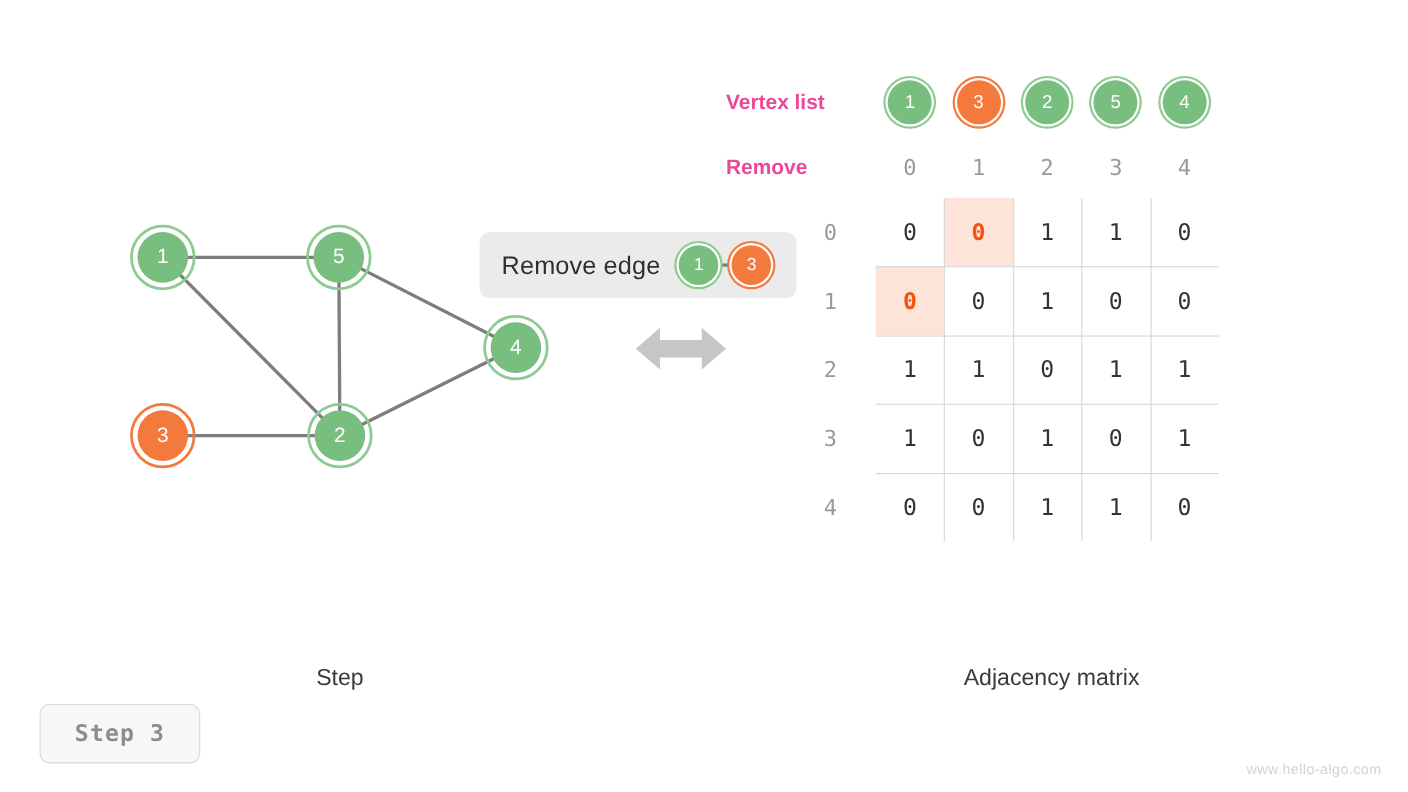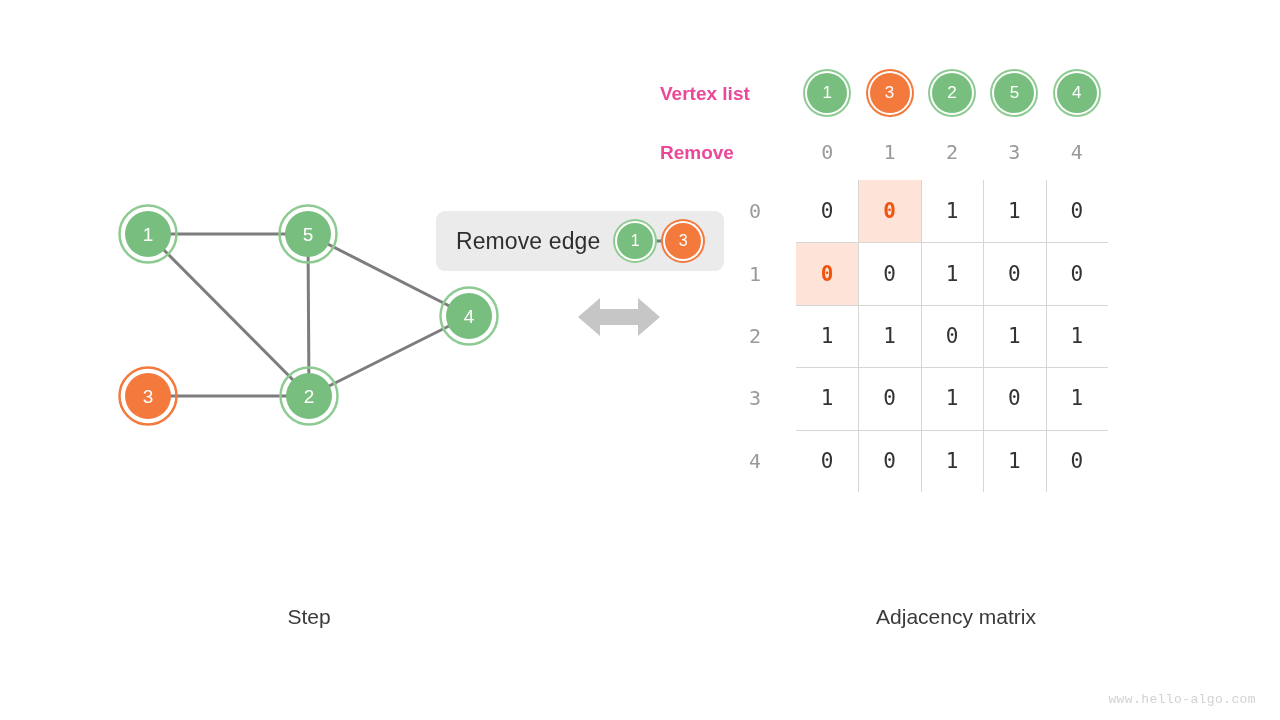--- a/index.html
+++ b/index.html
@@ -143,21 +143,21 @@
     font-size: 21px;
     font-weight: bold;
     color: #8c8c8c;
     letter-spacing: 1px;
   }
 
   
   #watermark {
     position: absolute;
     right: 24px; bottom: 13px;
-    font-family: Liberation Mono, monospace;
+    font-family: Liberation Sans, sans-serif;
     font-size: 13px;
     color: #d2d2d2;
     letter-spacing: .4px;
   }
 </style>
 </head>
 <body>
 
 <div id="stage">
 
@@ -266,16 +266,17 @@
         <div class="gridline-h" style="top: 62.4px; left: 0px; width: 312px;"></div>
         <div class="gridline-h" style="top: 124.8px; left: 0px; width: 312px;"></div>
         <div class="gridline-h" style="top: 187.2px; left: 0px; width: 312px;"></div>
         <div class="gridline-h" style="top: 249.6px; left: 0px; width: 312px;"></div>
       </div>
   </div>
 
   <div class="caption" style="left:309px; top:605px;">Step</div>
   <div class="caption" style="left:940px; top:605px;margin-left:16px;">Adjacency matrix</div>
 
+  <div id="step-badge">Step 3</div>
 
   <div id="watermark">www.hello-algo.com</div>
 
 </div>
 
 </body></html>

